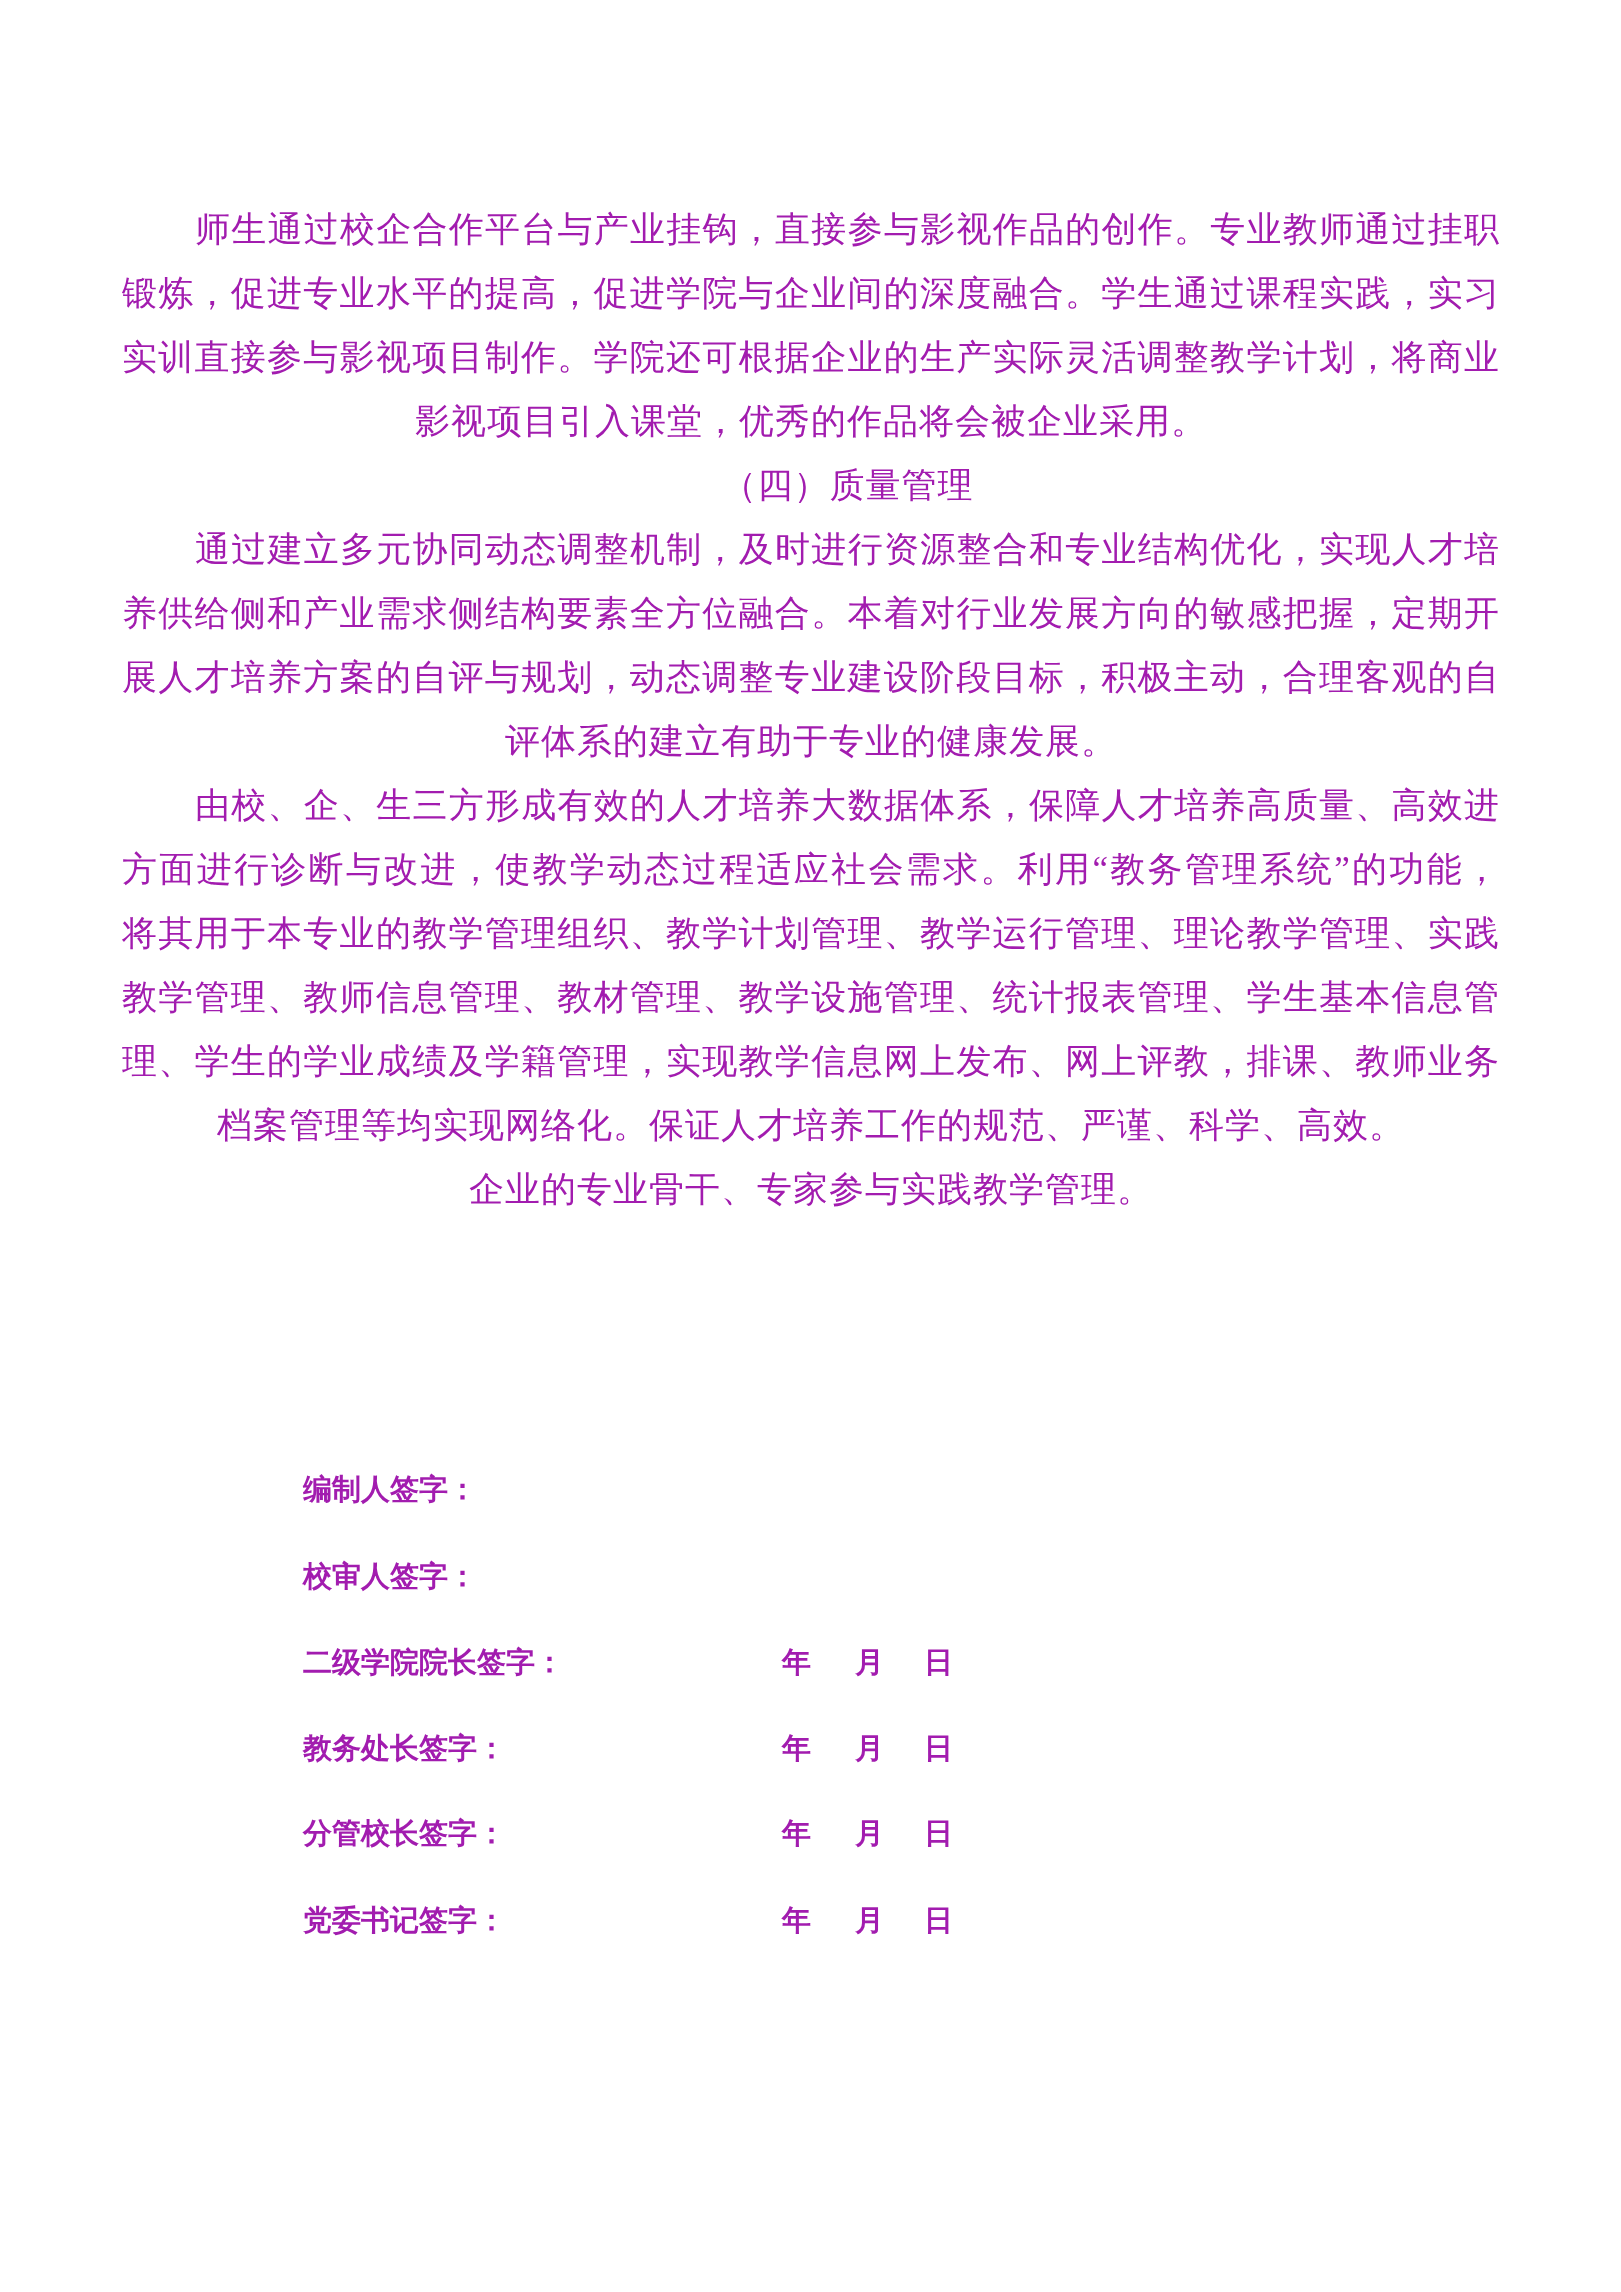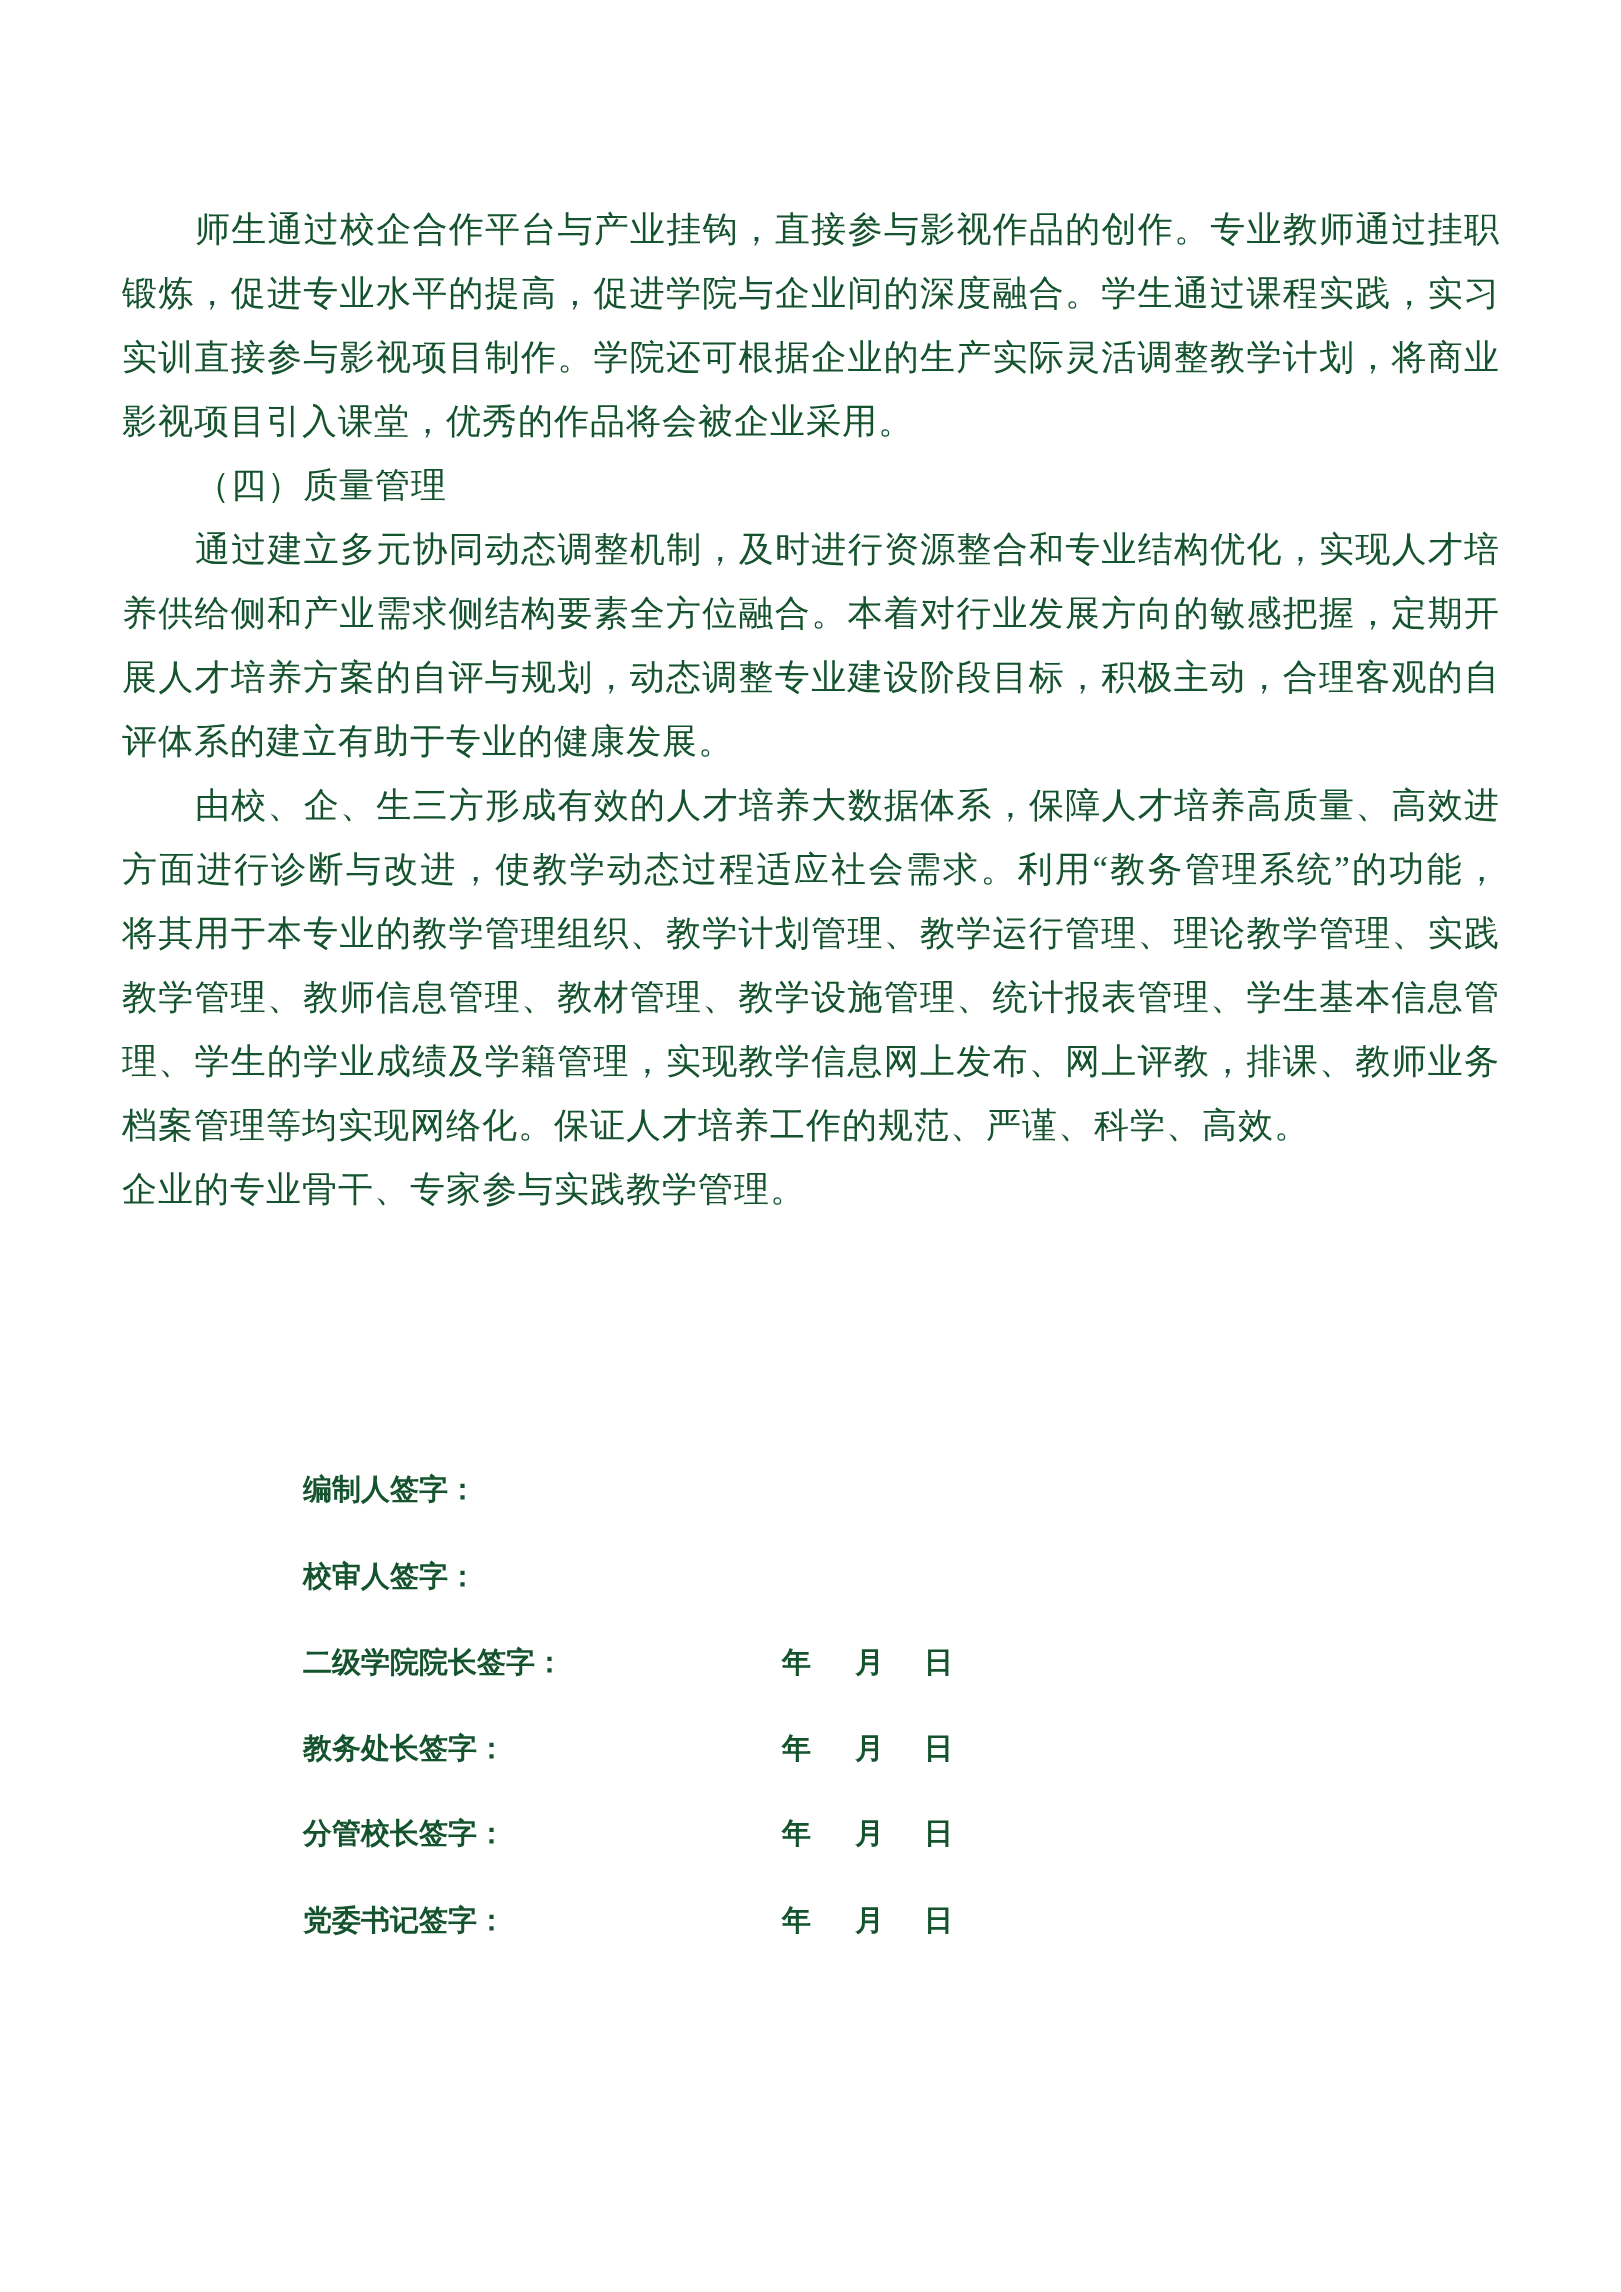--- a/index.html
+++ b/index.html
@@ -1,37 +1,37 @@
 <!DOCTYPE html>
 <html><head>
 <meta charset="utf-8">
 <style>
   html, body { margin: 0; padding: 0; background: #ffffff; }
   .page {
     position: relative;
     width: 1621px;
     height: 2293px;
     background: #ffffff;
-    color: #14532d;
+    color: #a21caf;
     font-family: "Liberation Serif", "DejaVu Serif", serif;
     overflow: hidden;
   }
   .body-text {
     position: absolute;
     left: 122px;
     top: 198px;
     width: 1378px;
   }
   .line {
     height: 64px;
     line-height: 64px;
     font-size: 35px;
     letter-spacing: 1px;
     white-space: nowrap;
-    text-align: left;
+    text-align: center;
   }
   .line.fill {
     white-space: normal;
     text-align: justify;
     text-align-last: justify;
   }
   .line.indent { text-indent: 73px; }
   .sig-block { position: absolute; left: 0; top: 0; width: 100%; height: 100%; }
   .sig-row {
     position: absolute;

